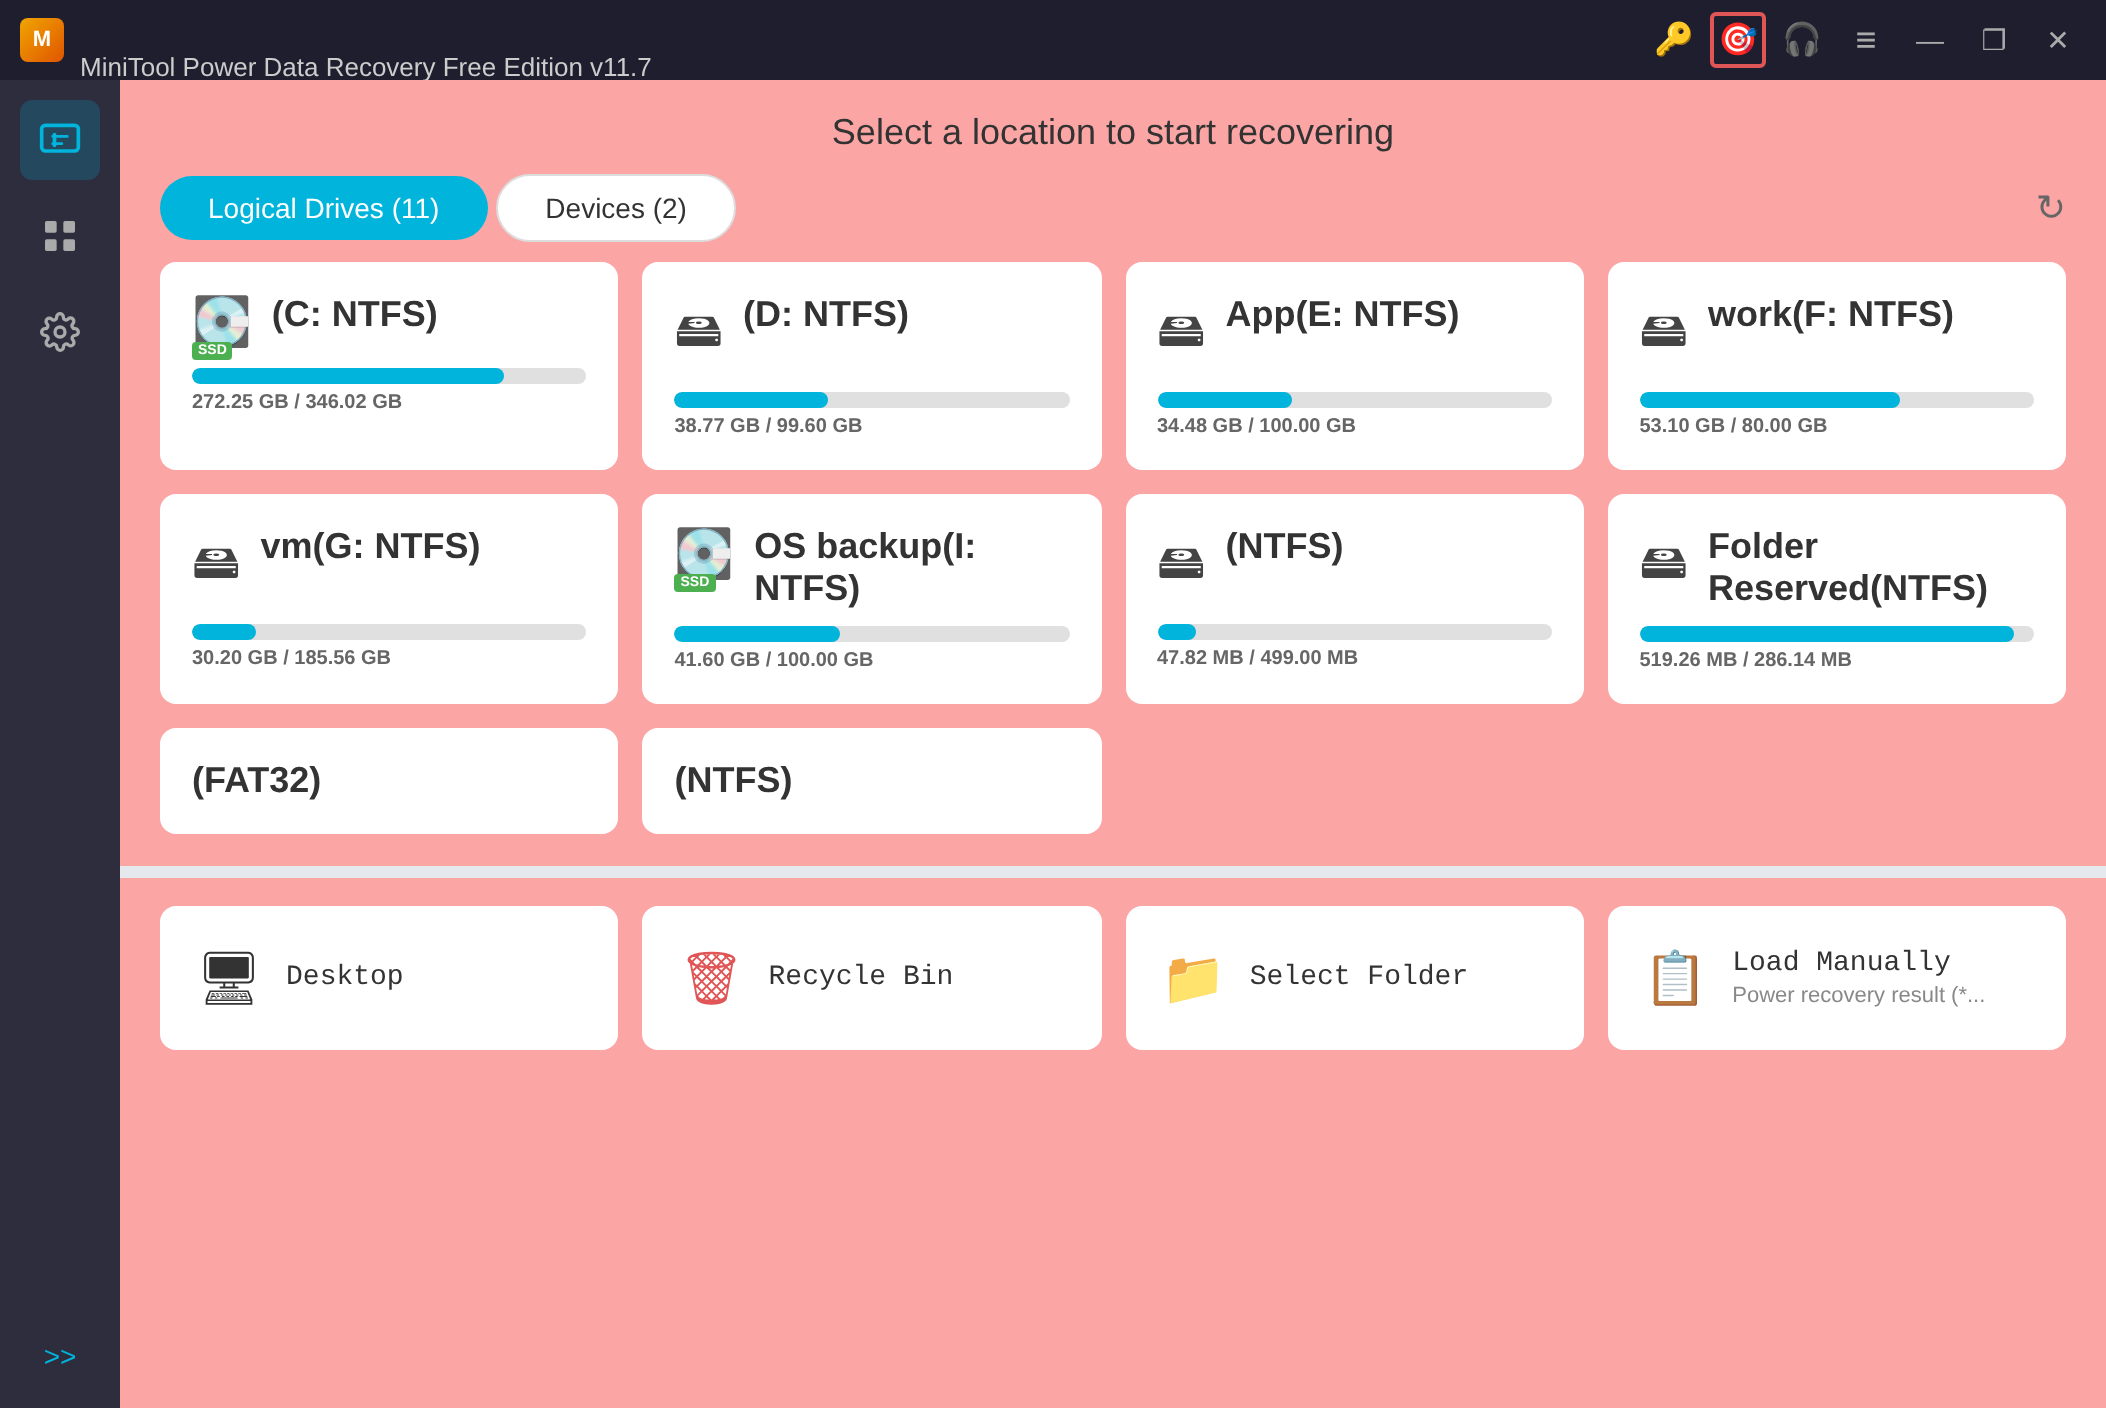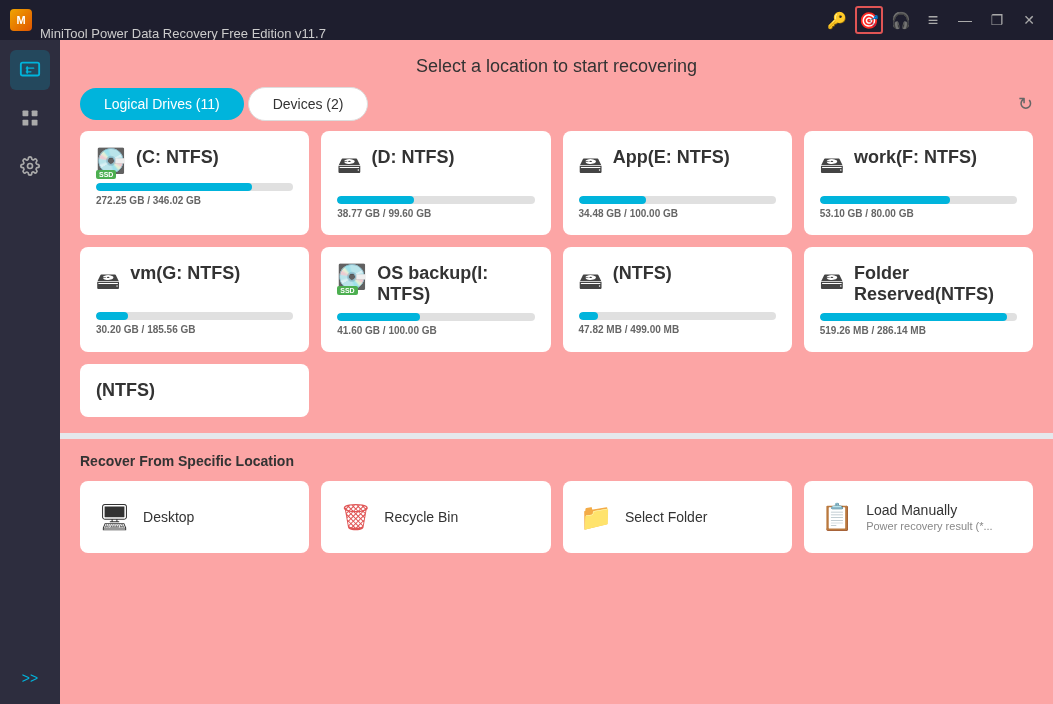--- a/index.html
+++ b/index.html
@@ -198,21 +198,21 @@
       border-radius: 8px;
       padding: 14px 16px;
       cursor: pointer;
       border: 2px solid transparent;
       display: flex;
       align-items: center;
       gap: 12px;
       min-height: 72px;
     }
     .location-icon { font-size: 26px; color: #333; flex-shrink: 0; }
-    .location-label { font-size: 14px; font-weight: 500; color: #333; }
+    .location-label { font-size: 14px; font-weight: 500; color: #333; font-family: Liberation Mono, monospace; }
     .location-sublabel { font-size: 11px; color: #888; margin-top: 2px; }
 
     .recycle-icon { color: #e05555; }
     .load-icon { color: #e05555; }
 
     
     .content-area::-webkit-scrollbar { width: 8px; }
     .content-area::-webkit-scrollbar-track { background: #e8eaed; }
     .content-area::-webkit-scrollbar-thumb { background: #bbb; border-radius: 4px; }
   </style>
@@ -379,30 +379,32 @@
             </div>
             <div class="drive-progress-bar">
               <div class="drive-progress-fill" style="width:95%"></div>
             </div>
             <div class="drive-size">519.26 MB / 286.14 MB</div>
           </div>
         </div>
 
         <div class="drives-grid-bottom">
           <div class="drive-card-empty">
+            <div class="drive-name">(FAT32)</div>
+          </div>
+          <div class="drive-card-empty">
             <div class="drive-name">(NTFS)</div>
           </div>
           <div style="visibility:hidden;"></div>
         </div>
       </div>
 
       <div class="section-divider"></div>
 
       <div class="specific-location-section">
-        <div class="specific-location-title">Recover From Specific Location</div>
         <div class="location-grid">
 
           <div class="location-card">
             <div class="location-icon">🖥</div>
             <div>
               <div class="location-label">Desktop</div>
             </div>
           </div>
 
           <div class="location-card">

